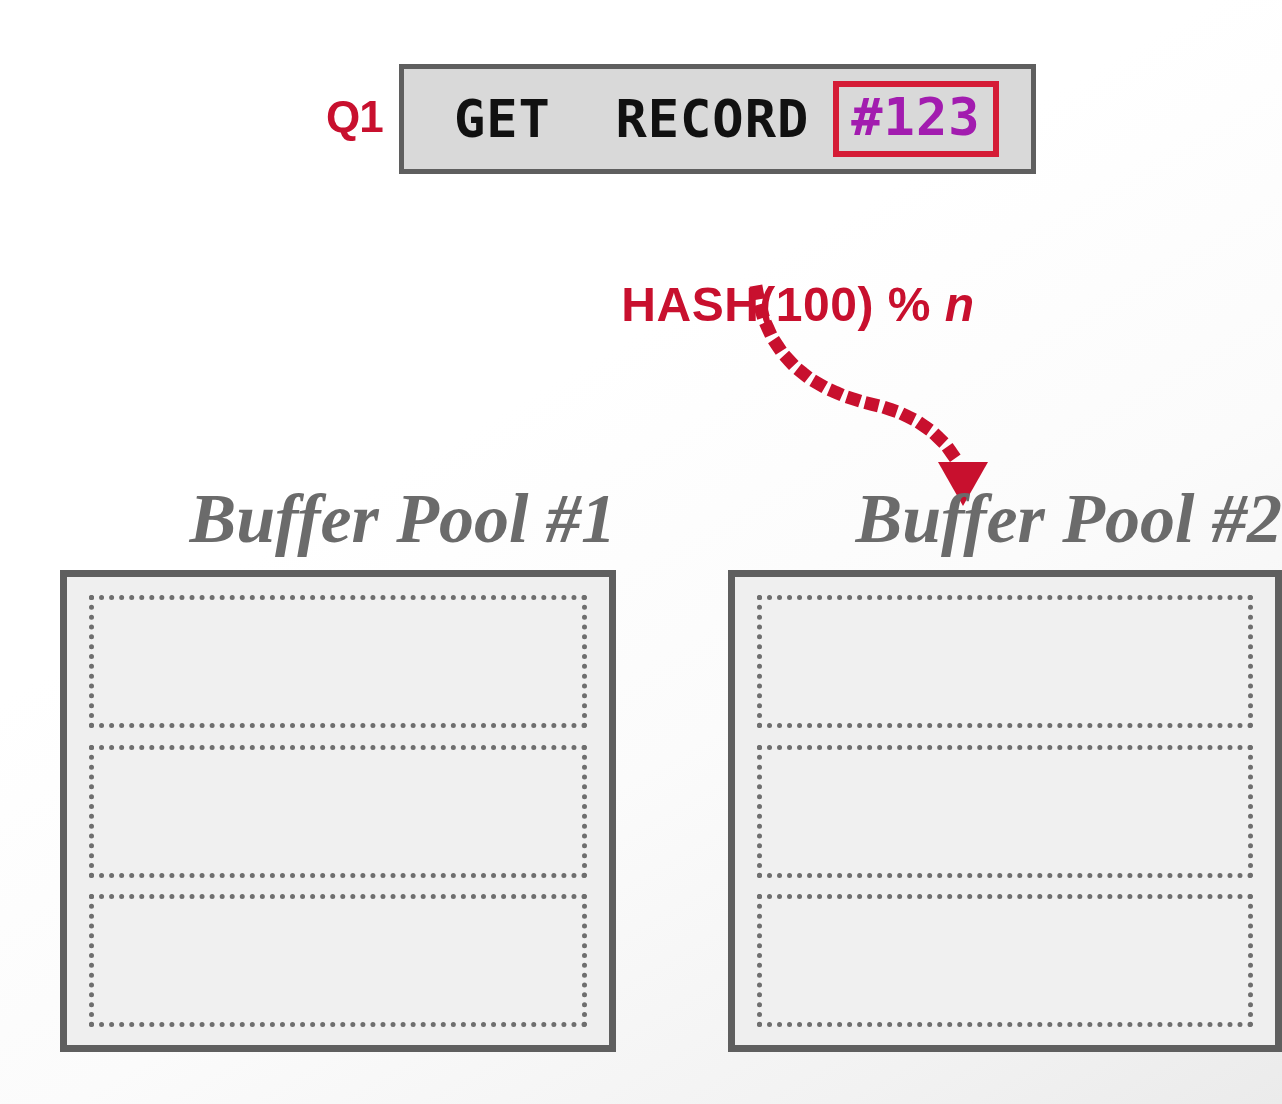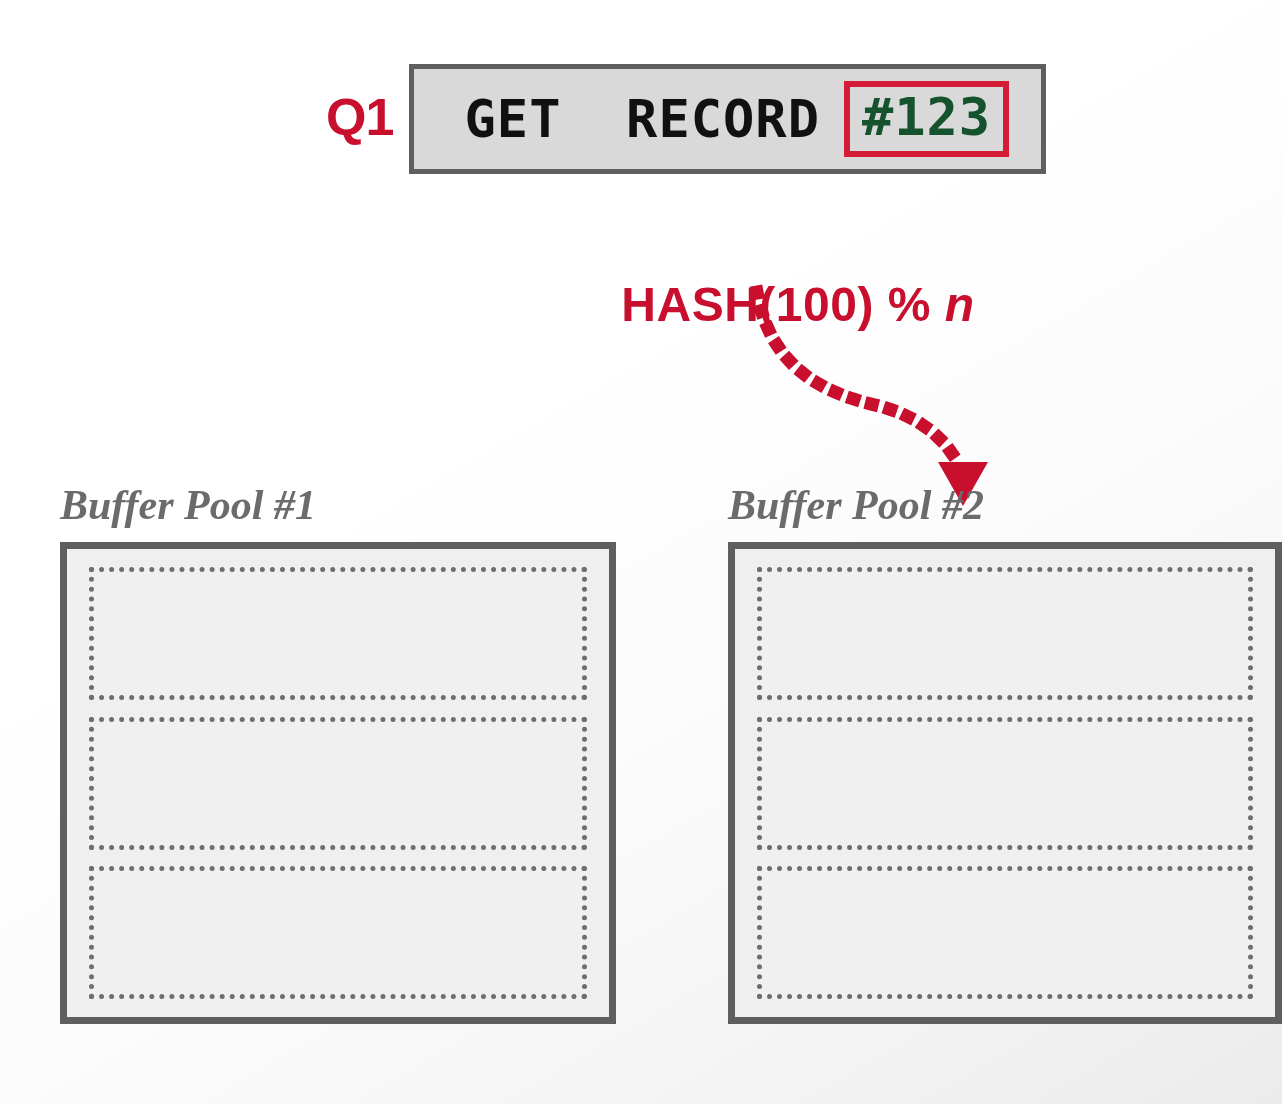--- a/index.html
+++ b/index.html
@@ -26,21 +26,21 @@
   #query-row {
     position: absolute;
     left: 326px;
     top: 64px;
     display: flex;
     align-items: center;
   }
 
   #query-label {
     font-family: "Liberation Sans", sans-serif;
-    font-size: 52px;
+    font-size: 44px;
     font-weight: bold;
     color: #c8102e;
     line-height: 1;
     letter-spacing: -1px;
     margin-right: 16px;
     padding-bottom: 4px;
   }
 
   #query-box {
     box-sizing: border-box;
@@ -64,21 +64,21 @@
   }
 
   #query-key {
     box-sizing: border-box;
     margin-left: 24px;
     border: 6px solid #d51c36;
     padding: 2px 12px 6px 12px;
     font-family: "DejaVu Sans Mono", monospace;
     font-size: 52px;
     font-weight: bold;
-    color: #14532d;
+    color: #a21caf;
     letter-spacing: 1px;
     line-height: 1.08;
     white-space: pre;
   }
 
   
   #hash-formula {
     position: absolute;
     left: 566px;
     top: 222px;
@@ -104,25 +104,25 @@
 
   
   .pool {
     position: absolute;
   }
 
   .pool-title {
     font-family: "Liberation Serif", serif;
     font-weight: bold;
     font-style: italic;
-    font-size: 42px;
+    font-size: 70px;
     color: #6b6b6b;
     line-height: 1;
     white-space: nowrap;
-    text-align: left;
+    text-align: right;
   }
 
   .pool-box {
     box-sizing: border-box;
     background: #efefef;
     border: 7px solid #5f5f5f;
     padding: 18px 22px;
     display: flex;
     flex-direction: column;
     justify-content: space-between;

